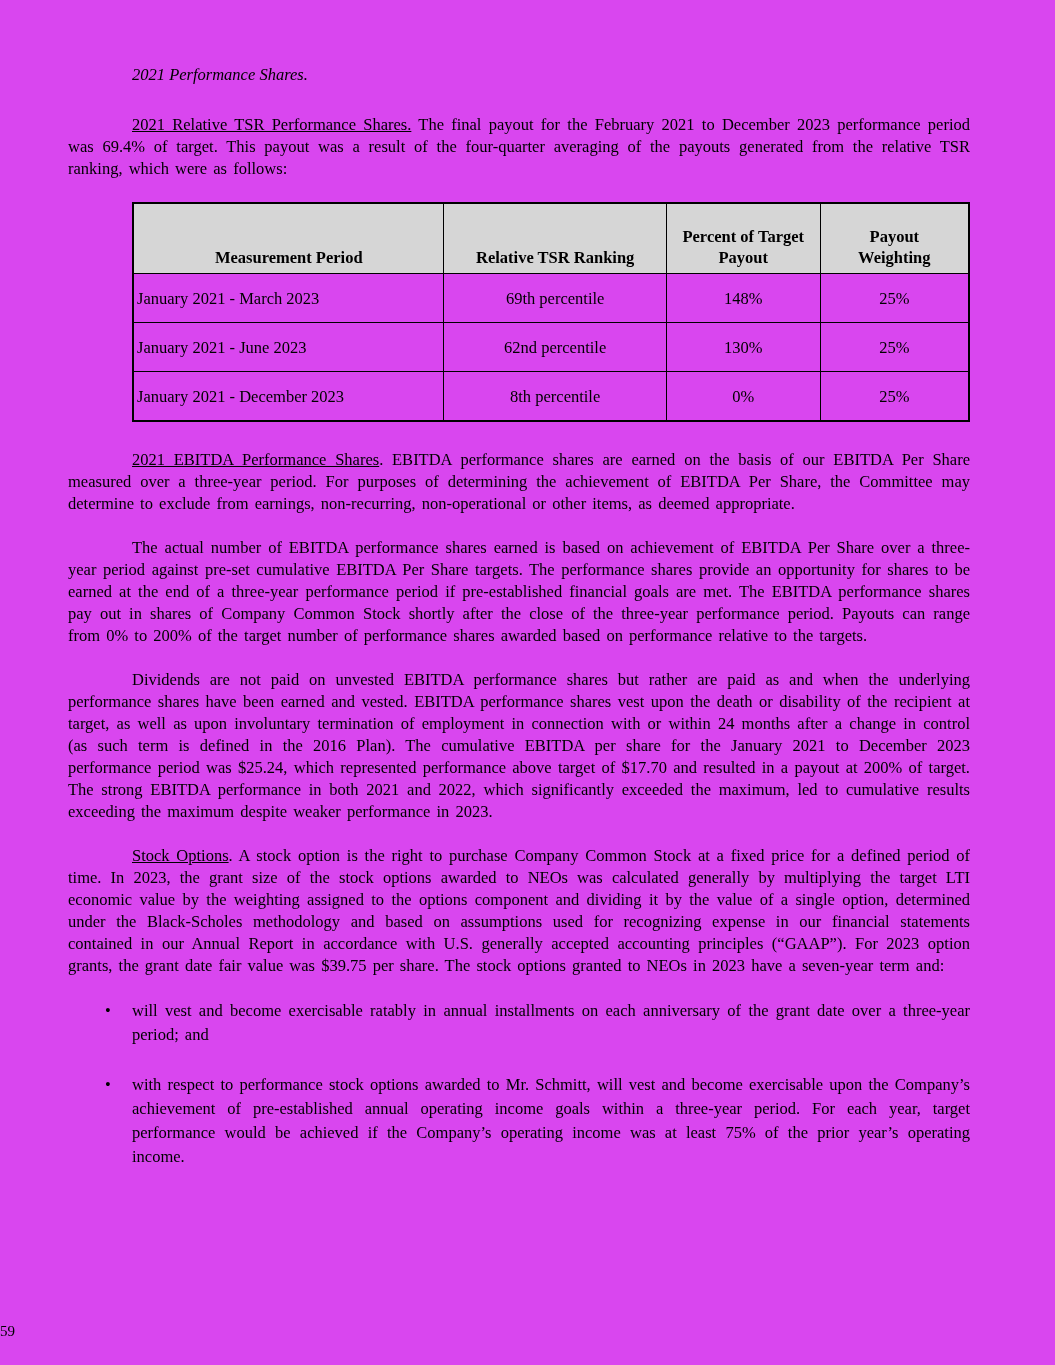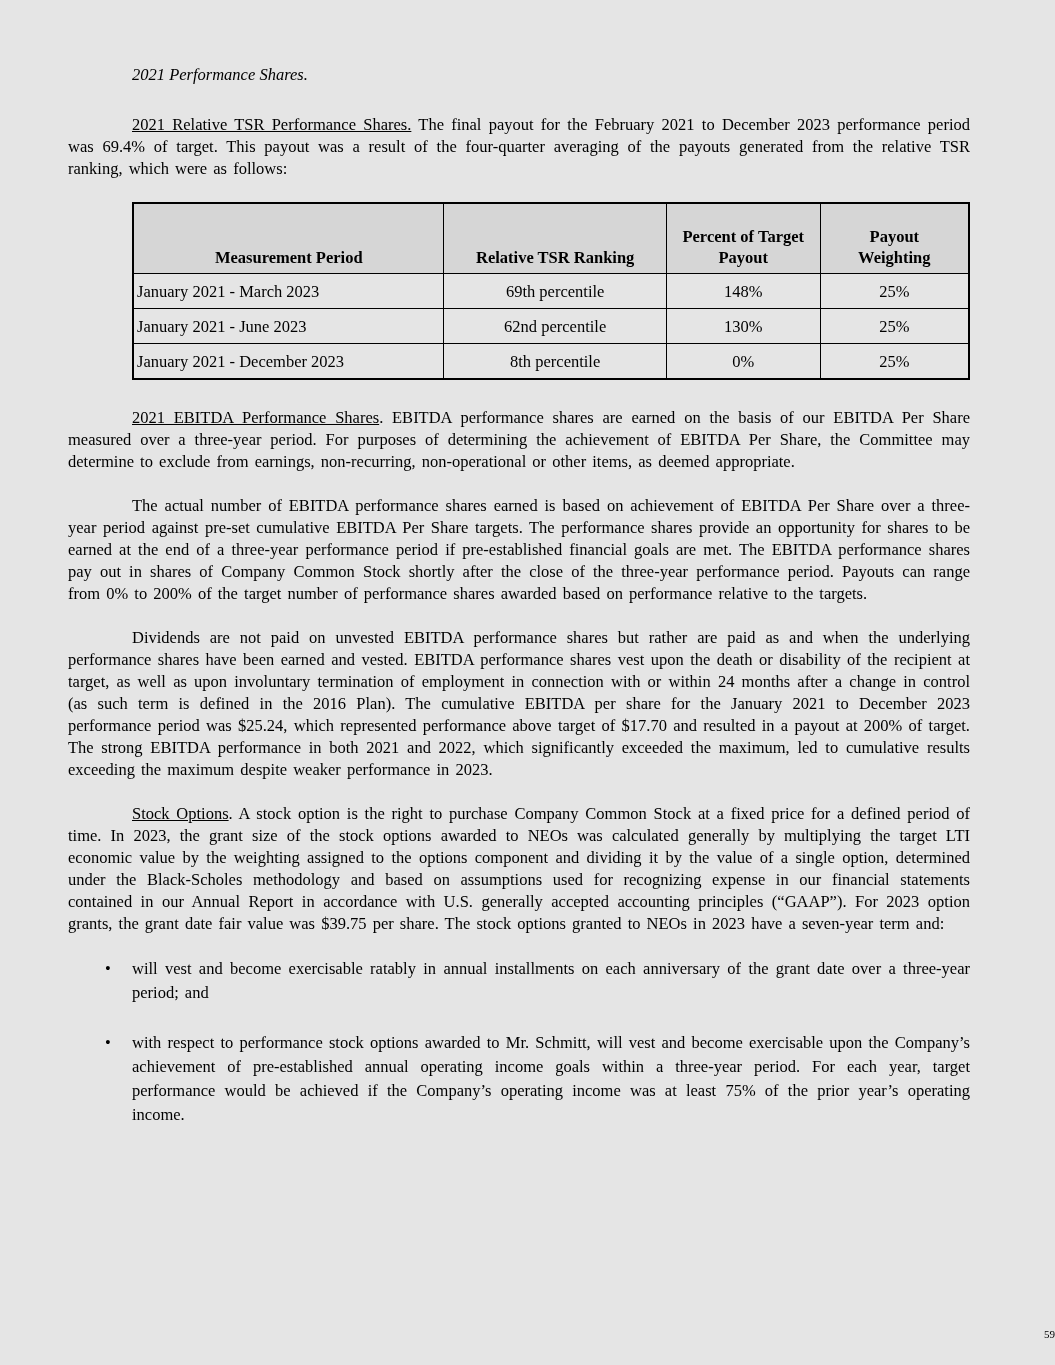--- a/index.html
+++ b/index.html
@@ -1,20 +1,20 @@
 <!DOCTYPE html>
 <html><head>
 <meta charset="utf-8">
 <style>
   html, body { margin: 0; padding: 0; background: #ffffff; }
   .page {
     position: relative;
     width: 1055px;
     height: 1365px;
-    background: #e5e5e5;
+    background: #d946ef;
     color: #000000;
     font-family: "Liberation Serif", serif;
     font-size: 16.5px;
     overflow: hidden;
   }
   .content {
     position: absolute;
     left: 68px;
     top: 64px;
     width: 902px;
@@ -49,21 +49,21 @@
     vertical-align: bottom;
     padding: 20px 6px 5px 6px;
     height: 44px;
     line-height: 21px;
     white-space: pre-line;
   }
   table.perf-table td {
     border: 1.5px solid #000;
     height: 26px;
     line-height: 21px;
-    padding: 4px 4px;
+    padding: 11px 4px;
     text-align: center;
     margin-top: 16px;
   }
   table.perf-table td.col-left {
     text-align: left;
     padding-left: 3px;
   }
 
   ul.bullet-list {
     list-style: none;
@@ -81,22 +81,22 @@
   ul.bullet-list .bullet-glyph {
     position: absolute;
     left: 37px;
     top: 0;
   }
   .page-number {
     position: absolute;
     bottom: 25px;
     left: 0;
     width: 100%;
-    text-align: right;
-    font-size: 11px;
+    text-align: left;
+    font-size: 15px;
   }
 </style>
 </head>
 <body>
 
 <div class="page">
   <div class="content">
 
     <p class="heading">2021 Performance Shares.</p>
 

